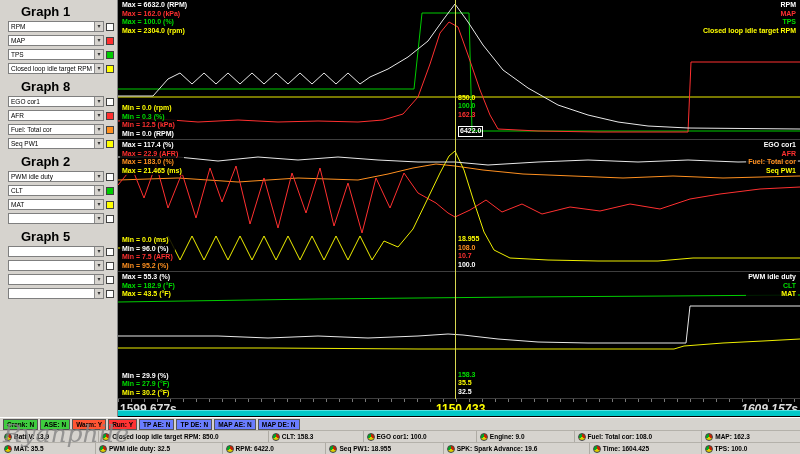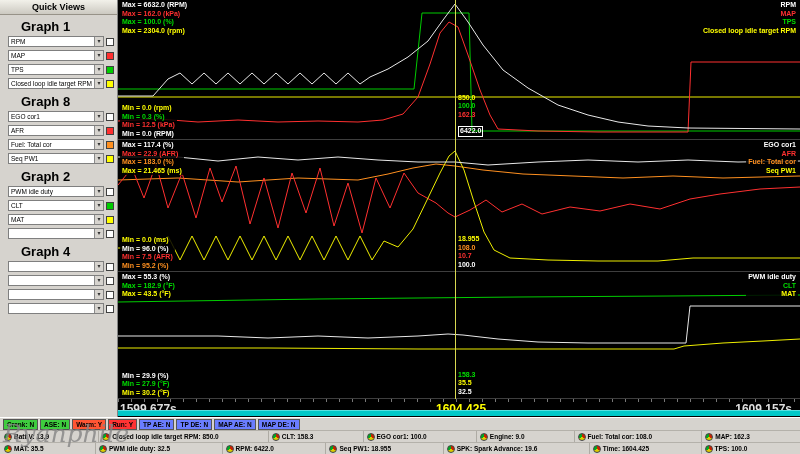--- a/index.html
+++ b/index.html
@@ -36,21 +36,21 @@
   .boxed { border: 1px solid #fff; padding: 0 1px; display: inline-block; }
   .crosshair { position: absolute; left: 337px; top: 0; width: 1px; height: 399px; background: #d8d850; z-index: 3; }
   .s-white { stroke: #e8e8e8; } .s-red { stroke: #ff3030; } .s-green { stroke: #00cc00; }
   .s-yellow { stroke: #eeee00; } .s-orange { stroke: #ff9020; }
   polyline { fill: none; stroke-width: 1; }
   
   .timeline { position: absolute; top: 399px; left: 0; width: 682px; height: 18px; background: #000; }
   .ticks { position: absolute; top: 0; left: 0; right: 0; height: 3px;
     background: repeating-linear-gradient(90deg, #777 0 1px, transparent 1px 13px); }
   .tl-label { position: absolute; top: 3px; font-size: 12px; color: #ddd; font-weight: bold; }
-  .tl-start { left: 2px; } .tl-cursor { left: 318px; color: #ffff00; } .tl-end { right: 8px; }
+  .tl-start { left: 2px; } .tl-cursor { left: 318px; color: #ffff00; } .tl-end { right: 2px; font-style: italic; }
   .progress { position: absolute; bottom: 1px; left: 0; right: 0; height: 6px;
     background: #00c8c8; border-top: 1px solid #55e0e0; }
   
   .record-row { position: absolute; top: 417px; left: 0; width: 800px; height: 13px;
     background: #d6d3ce; border-top: 1px solid #fff; display: flex; align-items: center;
     font-size: 7.5px; color: #000; padding: 0 3px; z-index: 3; }
   .record-text { flex: 1; white-space: nowrap; }
   .flags { display: flex; gap: 2px; overflow: hidden; flex: none; }
   .flag { font-size: 6.5px; font-weight: bold; padding: 1px 3px; border: 1px solid #555;
     white-space: nowrap; color: #000; }
@@ -64,21 +64,20 @@
     background: conic-gradient(#cc2200 0 120deg, #ddcc00 120deg 240deg, #00aa22 240deg 360deg);
     border: 1px solid #444; }
   .watermark { position: absolute; left: 3px; top: 419px; z-index: 9; pointer-events: none;
     font-family: "DejaVu Serif", serif; font-style: italic; font-size: 25px;
     color: rgba(132,132,132,.8); }
 </style>
 </head>
 <body>
 
 <div class="sidebar">
-  <div class="sidebar-title">Quick Views</div>
 
   <div class="group-label">Graph 1</div>
   <div class="slot-row">
     <div class="dd">
         <span>RPM</span>
         <span class="dd-arrow">▾</span>
       </div>
     <div class="swatch" style="background-color: rgb(255, 255, 255);"></div>
   </div>
   <div class="slot-row">
@@ -156,21 +155,21 @@
     <div class="swatch" style="background-color: rgb(255, 255, 0);"></div>
   </div>
   <div class="slot-row">
     <div class="dd">
         <span></span>
         <span class="dd-arrow">▾</span>
       </div>
     <div class="swatch" style="background-color: rgb(255, 255, 255);"></div>
   </div>
 
-  <div class="group-label">Graph 4</div>
+  <div class="group-label">Graph 5</div>
   <div class="slot-row">
     <div class="dd">
         <span></span>
         <span class="dd-arrow">▾</span>
       </div>
     <div class="swatch" style="background-color: rgb(255, 255, 255);"></div>
   </div>
   <div class="slot-row">
     <div class="dd">
         <span></span>
@@ -288,21 +287,21 @@
       <div class="lbl" style="color: rgb(255, 255, 0);">35.5</div>
       <div class="lbl" style="color: rgb(255, 255, 255);">32.5</div>
     </div>
   </div>
 
   <div class="crosshair"></div>
 
   <div class="timeline">
     <div class="ticks"></div>
     <div class="tl-label tl-start">1599.677s</div>
-    <div class="tl-label tl-cursor">1604.425</div>
+    <div class="tl-label tl-cursor">1150.433</div>
     <div class="tl-label tl-end">1609.157s</div>
     <div class="progress"></div>
   </div>
 </div>
 
 <div class="record-row">
   <div class="flags">
     <span class="flag" style="background-color: rgb(62, 204, 62);">Crank: N</span>
     <span class="flag" style="background-color: rgb(62, 204, 62);">ASE: N</span>
     <span class="flag" style="background-color: rgb(255, 85, 51);">Warm: Y</span>

